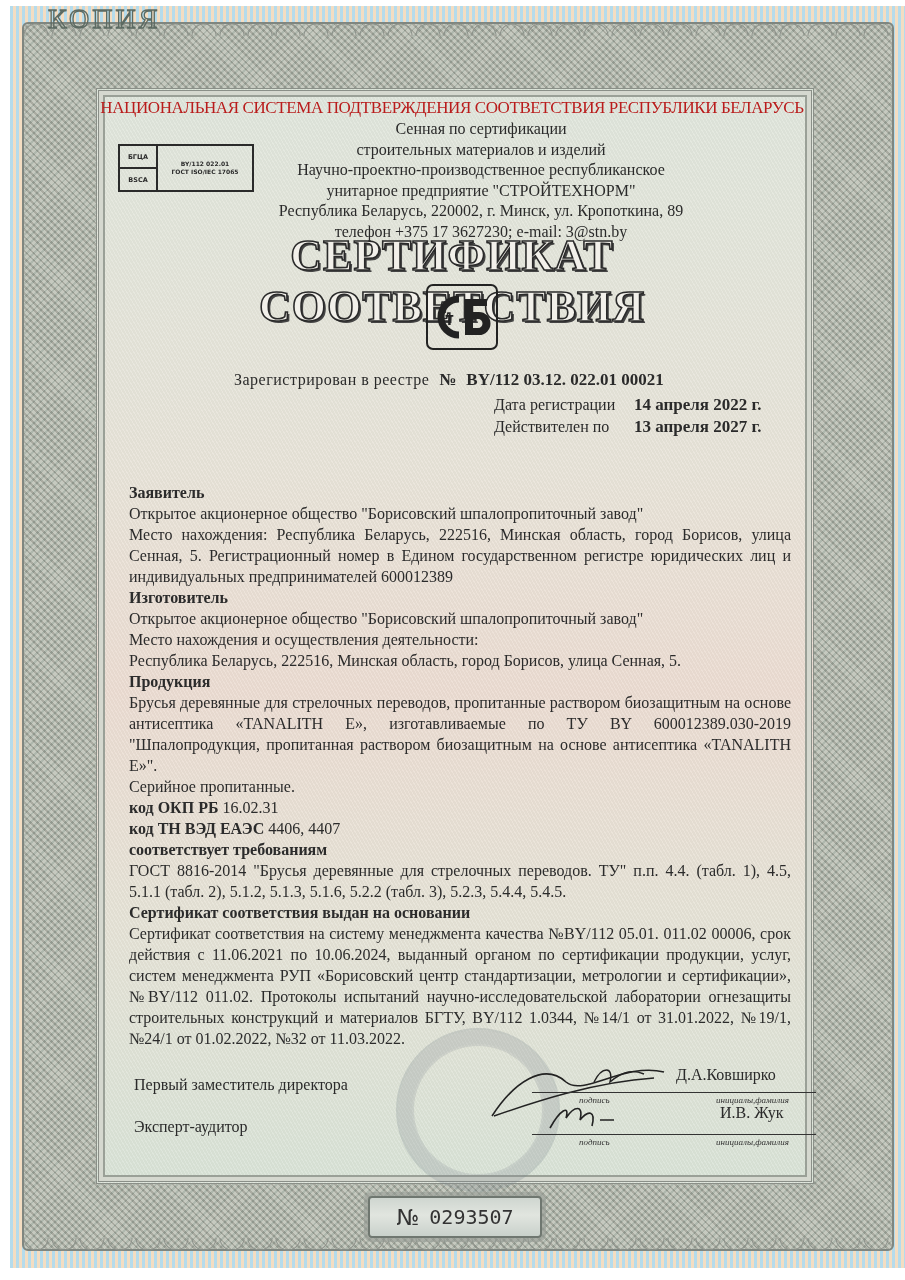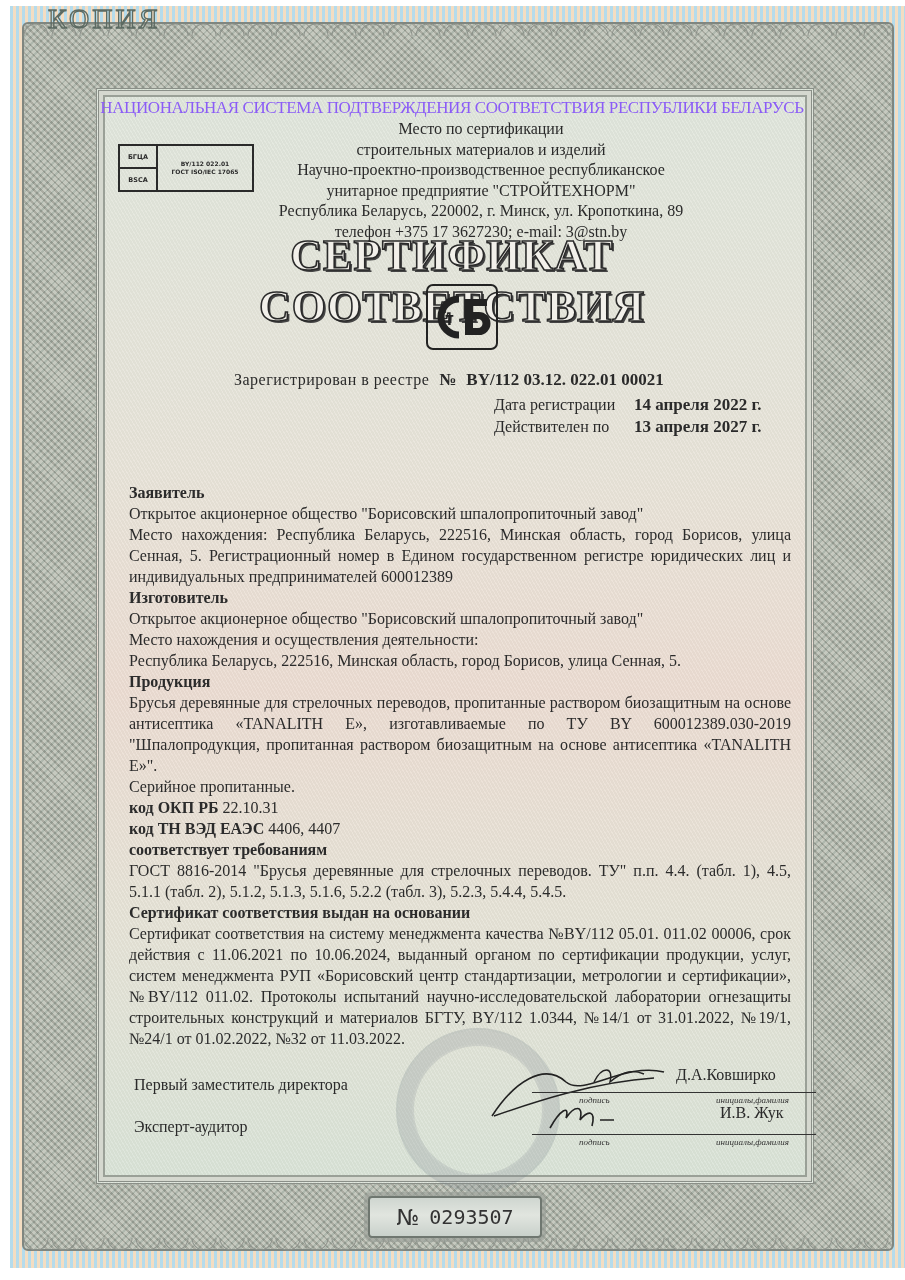--- a/index.html
+++ b/index.html
@@ -37,21 +37,21 @@
       linear-gradient(180deg, #dfe6dc 0%, #e8e3d8 35%, #ecdcd2 55%, #e6e2d6 75%, #d9e3d7 100%);
   }
   .kopiya {
     position:absolute; left:0; right:0; top:0; text-align:left;
     font-family:"Liberation Serif", serif; font-size:28px; letter-spacing:3px;
     color:transparent; -webkit-text-stroke:1.3px #5c6a62; line-height:38px;margin-left:48px;
   }
   .content { position:absolute; left:96px; top:88px; width:712px; height:1090px; }
   .hdr-national {
     position:absolute; top:10px; left:0; width:712px; text-align:center;
-    font-size:17px; letter-spacing:-0.4px; color:#8b5cf6;
+    font-size:17px; letter-spacing:-0.4px; color:#b91c1c;
   }
   .hdr-lines { position:absolute; top:31px; left:80px; width:610px; text-align:center; font-size:16px; line-height:20.5px; }
   .bgca {
     position:absolute; left:22px; top:56px; width:132px; height:44px;
     border:2px solid #2a2a2a; display:flex; font-family:"DejaVu Sans", sans-serif;
   }
   .bgca .left { width:36px; border-right:2px solid #2a2a2a; display:flex; flex-direction:column; }
   .bgca .left div { flex:1; display:flex; align-items:center; justify-content:center; font-size:6.5px; font-weight:bold; }
   .bgca .left div:first-child { border-bottom:2px solid #2a2a2a; }
   .bgca .right { flex:1; display:flex; flex-direction:column; align-items:center; justify-content:center; font-size:6px; font-weight:bold; line-height:8px; }
@@ -119,21 +119,21 @@
       <div>БГЦА</div>
       <div>BSCA</div>
     </div>
     <div class="right">
       <span>BY/112 022.01</span>
       <span>ГОСТ ISO/IEC 17065</span>
     </div>
   </div>
 
   <div class="hdr-lines">
-    <div>Место по сертификации</div>
+    <div>Сенная по сертификации</div>
     <div>строительных материалов и изделий</div>
     <div>Научно-проектно-производственное республиканское</div>
     <div>унитарное предприятие "СТРОЙТЕХНОРМ"</div>
     <div>Республика Беларусь, 220002, г. Минск, ул. Кропоткина, 89</div>
     <div>телефон +375 17 3627230;  e-mail: 3@stn.by</div>
   </div>
 
   <div class="title">СЕРТИФИКАТ СООТВЕТСТВИЯ</div>
 
   <div class="stb-logo">
@@ -167,21 +167,21 @@
     <p>Место нахождения: Республика Беларусь, 222516, Минская область, город Борисов, улица Сенная, 5. Регистрационный номер в Едином государственном регистре юридических лиц и индивидуальных предпринимателей 600012389</p>
 
     <h3>Изготовитель</h3>
     <p>Открытое акционерное общество "Борисовский шпалопропиточный завод"</p>
     <p>Место нахождения и осуществления деятельности:</p>
     <p>Республика Беларусь, 222516, Минская область, город Борисов, улица Сенная, 5.</p>
 
     <h3>Продукция</h3>
     <p>Брусья деревянные для стрелочных переводов, пропитанные раствором биозащитным на основе антисептика «TANALITH E», изготавливаемые по ТУ BY 600012389.030-2019 "Шпалопродукция, пропитанная раствором биозащитным на основе антисептика «TANALITH E»".</p>
     <p>Серийное пропитанные.</p>
-    <p><span class="bold">код ОКП РБ</span> <span>22.10.31</span></p>
+    <p><span class="bold">код ОКП РБ</span> <span>16.02.31</span></p>
     <p><span class="bold">код ТН ВЭД ЕАЭС</span> <span>4406, 4407</span></p>
 
     <h3>соответствует требованиям</h3>
     <p>ГОСТ 8816-2014 "Брусья деревянные для стрелочных переводов. ТУ" п.п. 4.4. (табл. 1), 4.5, 5.1.1 (табл. 2), 5.1.2, 5.1.3, 5.1.6, 5.2.2 (табл. 3), 5.2.3, 5.4.4, 5.4.5.</p>
 
     <h3>Сертификат соответствия выдан на основании</h3>
     <p>Сертификат соответствия на систему менеджмента качества №BY/112 05.01. 011.02 00006, срок действия с 11.06.2021 по 10.06.2024, выданный органом по сертификации продукции, услуг, систем менеджмента РУП «Борисовский центр стандартизации, метрологии и сертификации», №BY/112 011.02. Протоколы испытаний научно-исследовательской лаборатории огнезащиты строительных конструкций и материалов БГТУ, BY/112 1.0344, №14/1 от 31.01.2022, №19/1, №24/1 от 01.02.2022, №32 от 11.03.2022.</p>
   </div>
 
   <div class="stamp"></div>

